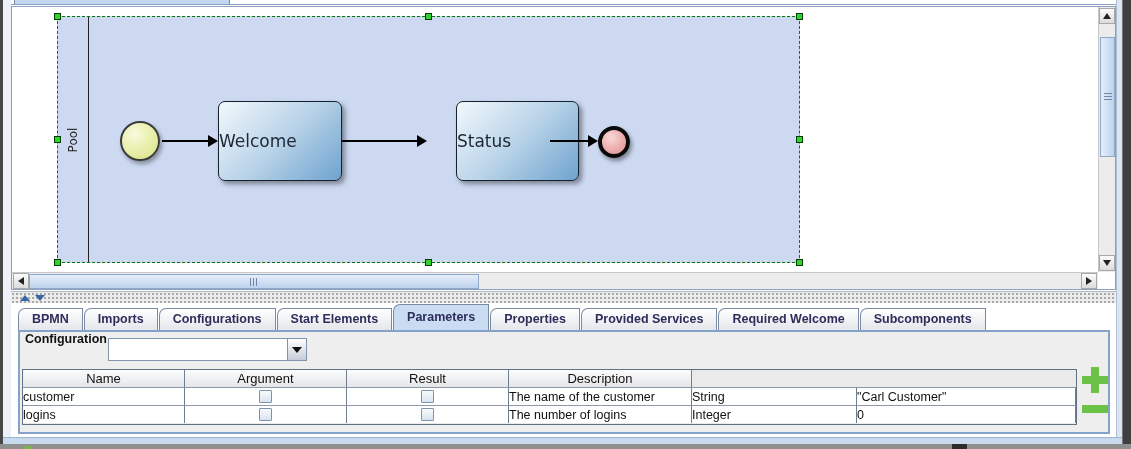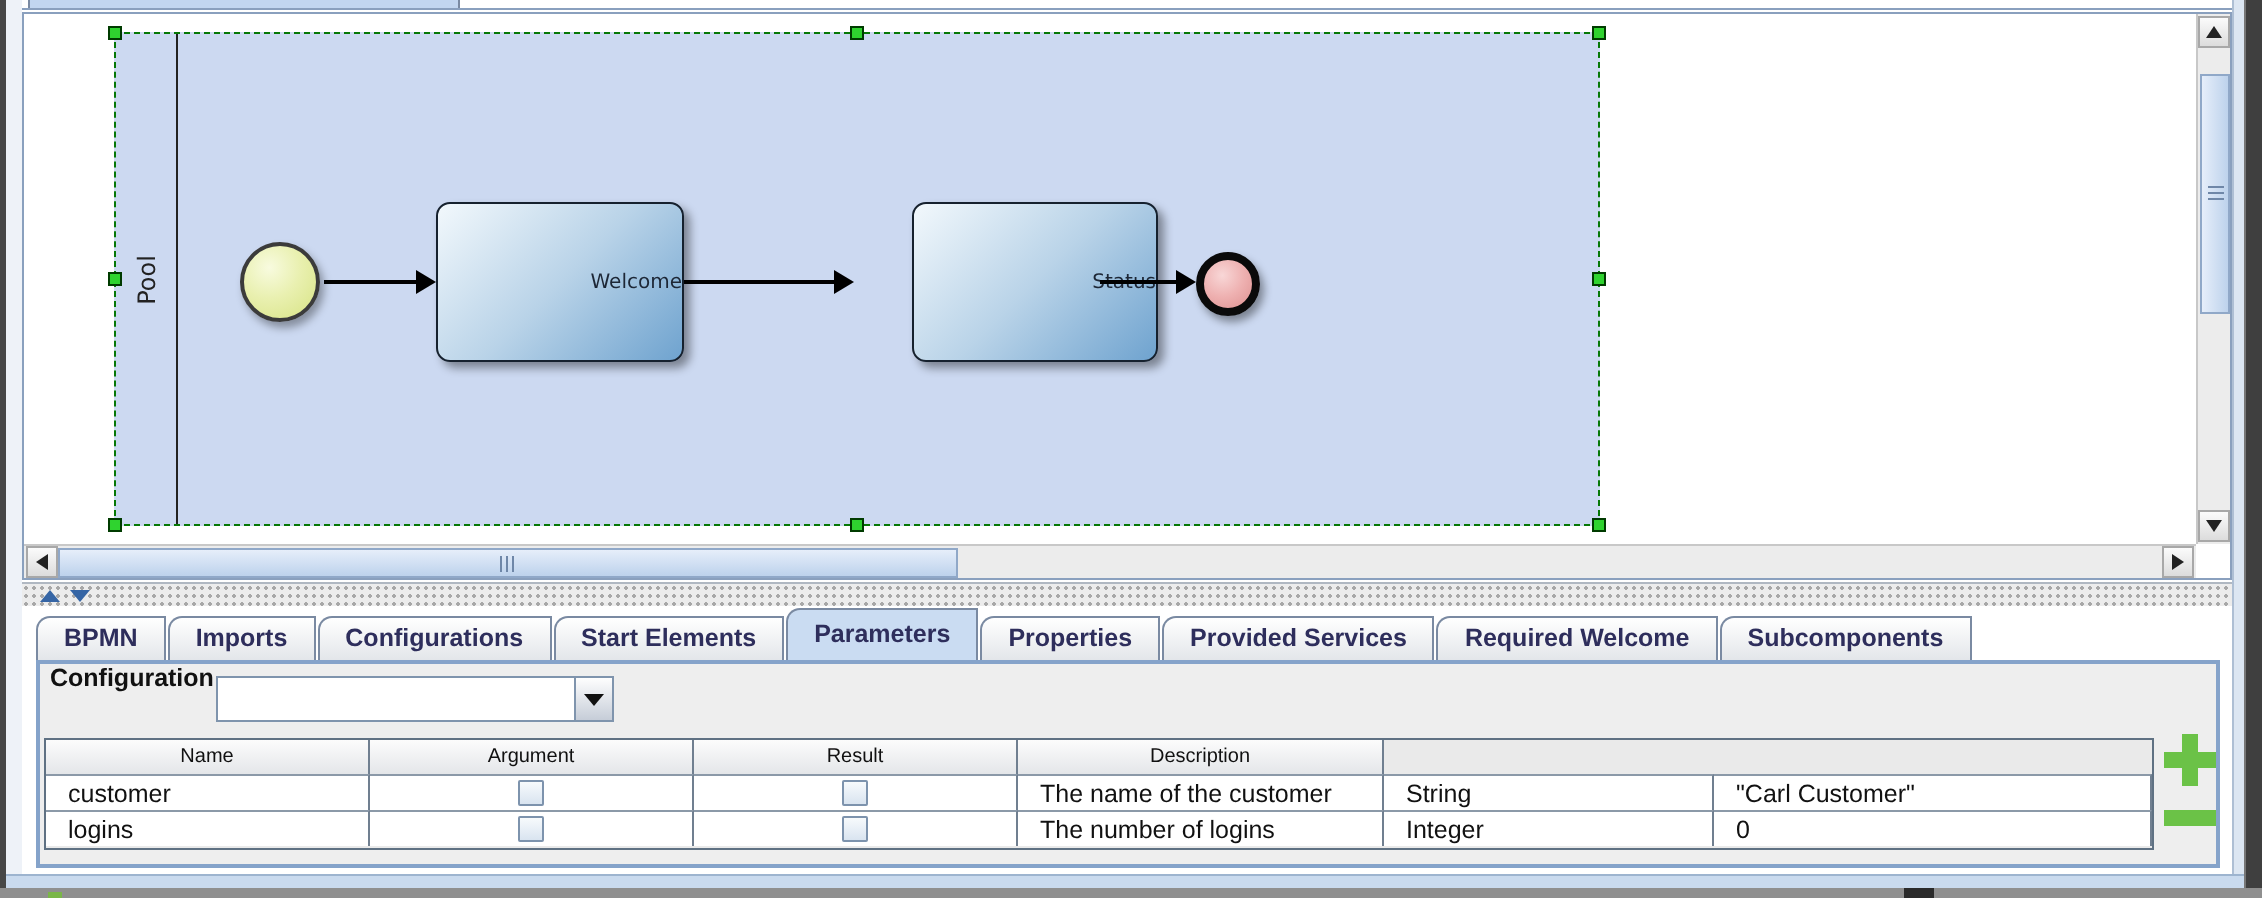--- a/index.html
+++ b/index.html
@@ -40,22 +40,22 @@
           background:radial-gradient(circle at 35% 30%, #f8fbdf 0%, #e9f0b0 45%, #d7e383 100%);
           box-shadow:2px 3px 4px rgba(0,0,0,.35); }
   .end-event { position:absolute; left:586px; top:119px; width:32px; height:32px; border-radius:50%;
           border:4px solid #0a0a0a;
           background:radial-gradient(circle at 38% 32%, #f8d7d7 0%, #eeb0b0 50%, #dd9090 100%);
           box-shadow:2px 3px 4px rgba(0,0,0,.4); }
 
   .task { position:absolute; width:124px; height:80px; border-radius:7px; border:1px solid #16212e;
           background:linear-gradient(135deg, #f2f8fc 0%, #b9d3e8 50%, #6fa3cf 100%);
           box-shadow:3px 3px 5px rgba(0,0,0,.4);
-          display:flex; align-items:center; justify-content:flex-end;
-          font-family:"DejaVu Sans",sans-serif; font-size:10px; color:#1d2736; }
+          display:flex; align-items:center; justify-content:flex-start;
+          font-family:"DejaVu Sans",sans-serif; font-size:17px; color:#1d2736; }
   .task-welcome { left:206px; top:94px; }
   .task-status  { left:415px; top:94px; width:123px;margin-left:29px; }
 
   .flow-line { position:absolute; top:133px; height:2px; background:#000; }
   .flow-head { position:absolute; top:128px; width:0; height:0;
                border-left:10px solid #000; border-top:6px solid transparent; border-bottom:6px solid transparent; }
 
   
   .vscroll { position:absolute; right:0; top:0; width:17px; height:266px; background:#ececec; border-left:1px solid #c8c8c8; }
   .hscroll { position:absolute; left:0; bottom:0; height:17px; right:17px; background:#ececec; border-top:1px solid #c8c8c8; }
@@ -104,24 +104,24 @@
                background:linear-gradient(#fefefe,#c6cdd8); border-left:1px solid #7f94ad;
                display:flex; align-items:center; justify-content:center; }
   .combo-arrow { width:0; height:0; border-left:5px solid transparent; border-right:5px solid transparent;
                  border-top:6px solid #111; }
 
   
   .ptable { position:absolute; left:2px; top:37px; width:1055px; height:56px;
             border:1px solid #5f7183; background:#eaeaea; }
   .trow { display:grid; grid-template-columns:162px 162px 162px 183px 165px 219px; }
   .thead .tcell { height:17px; background:linear-gradient(#fcfcfc,#e4e6e9);
-                  border-right:1px solid #707f90; font-size:10px; color:#111;
+                  border-right:1px solid #707f90; font-size:13px; color:#111;
                   display:flex; align-items:center; justify-content:center; }
   .tbody .tcell { height:18px; background:#fff; border-right:1px solid #707f90; border-top:1px solid #8b99a8;
-                  font-size:12.5px; color:#111; display:flex; align-items:center; padding-left:11px;
+                  font-size:12.5px; color:#111; display:flex; align-items:center; padding-left:0;
                   white-space:nowrap; overflow:hidden; }
   .tcell.center { justify-content:center; padding-left:0; }
   .checkbox { width:13px; height:13px; border:1px solid #7d93ad; border-radius:1px;
               background:linear-gradient(#f7fafc,#d9e4f0); }
 
   .btn-add { position:absolute; left:1062px; top:35px; width:26px; height:26px; }
   .btn-add::before { content:""; position:absolute; left:0; top:9px; width:26px; height:8px; background:#6bc247; }
   .btn-add::after  { content:""; position:absolute; left:9px; top:0; width:8px; height:26px; background:#6bc247; }
   .btn-remove { position:absolute; left:1062px; top:73px; width:26px; height:8px; background:#6bc247; }
 </style>

